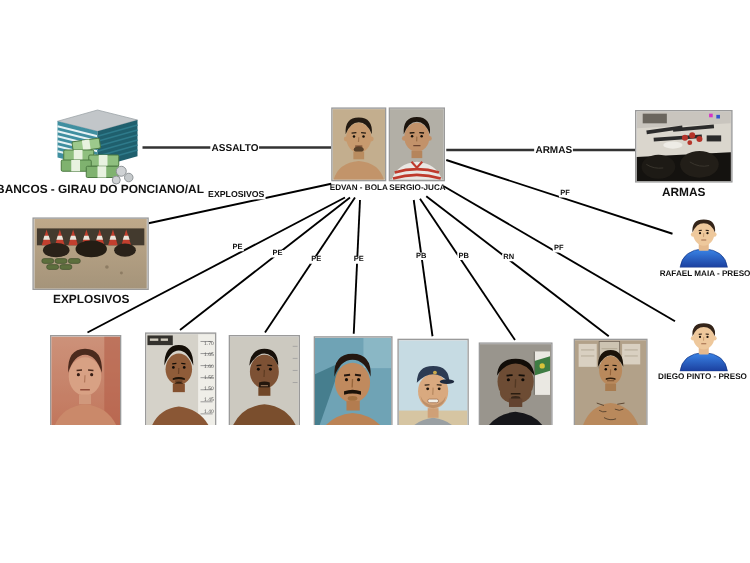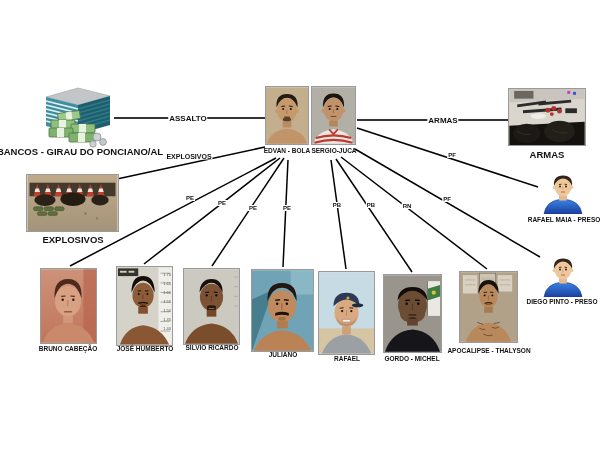--- a/index.html
+++ b/index.html
@@ -1,16 +1,16 @@
 <!DOCTYPE html>
 <html><head>
 <meta charset="utf-8">
 <style>
   html,body{margin:0;padding:0;background:#fff;}
-  #stage{position:relative;width:600px;height:450px;background:#ffffff;overflow:hidden;
+  #stage{position:relative;width:600px;height:340px;background:#ffffff;overflow:hidden;
          font-family:"Liberation Sans","DejaVu Sans",sans-serif;}
   #lines{position:absolute;left:0;top:0;z-index:1;}
   .photo{position:absolute;z-index:2;border:1px solid #9a9a9a;box-sizing:border-box;background:#ddd;}
   .photo svg{display:block;width:100%;height:100%;}
   .plain{border:none;background:transparent;}
   .node-label{position:absolute;z-index:3;font-weight:bold;color:#111;white-space:nowrap;
               transform:translateX(-50%);font-size:6.5px;letter-spacing:0;}
   .big-label{font-size:9.5px;}
   .edge-label{position:absolute;z-index:3;transform:translate(-50%,-50%);background:#fff;
               font-weight:bold;font-size:6px;color:#111;padding:0 1px;white-space:nowrap;}

